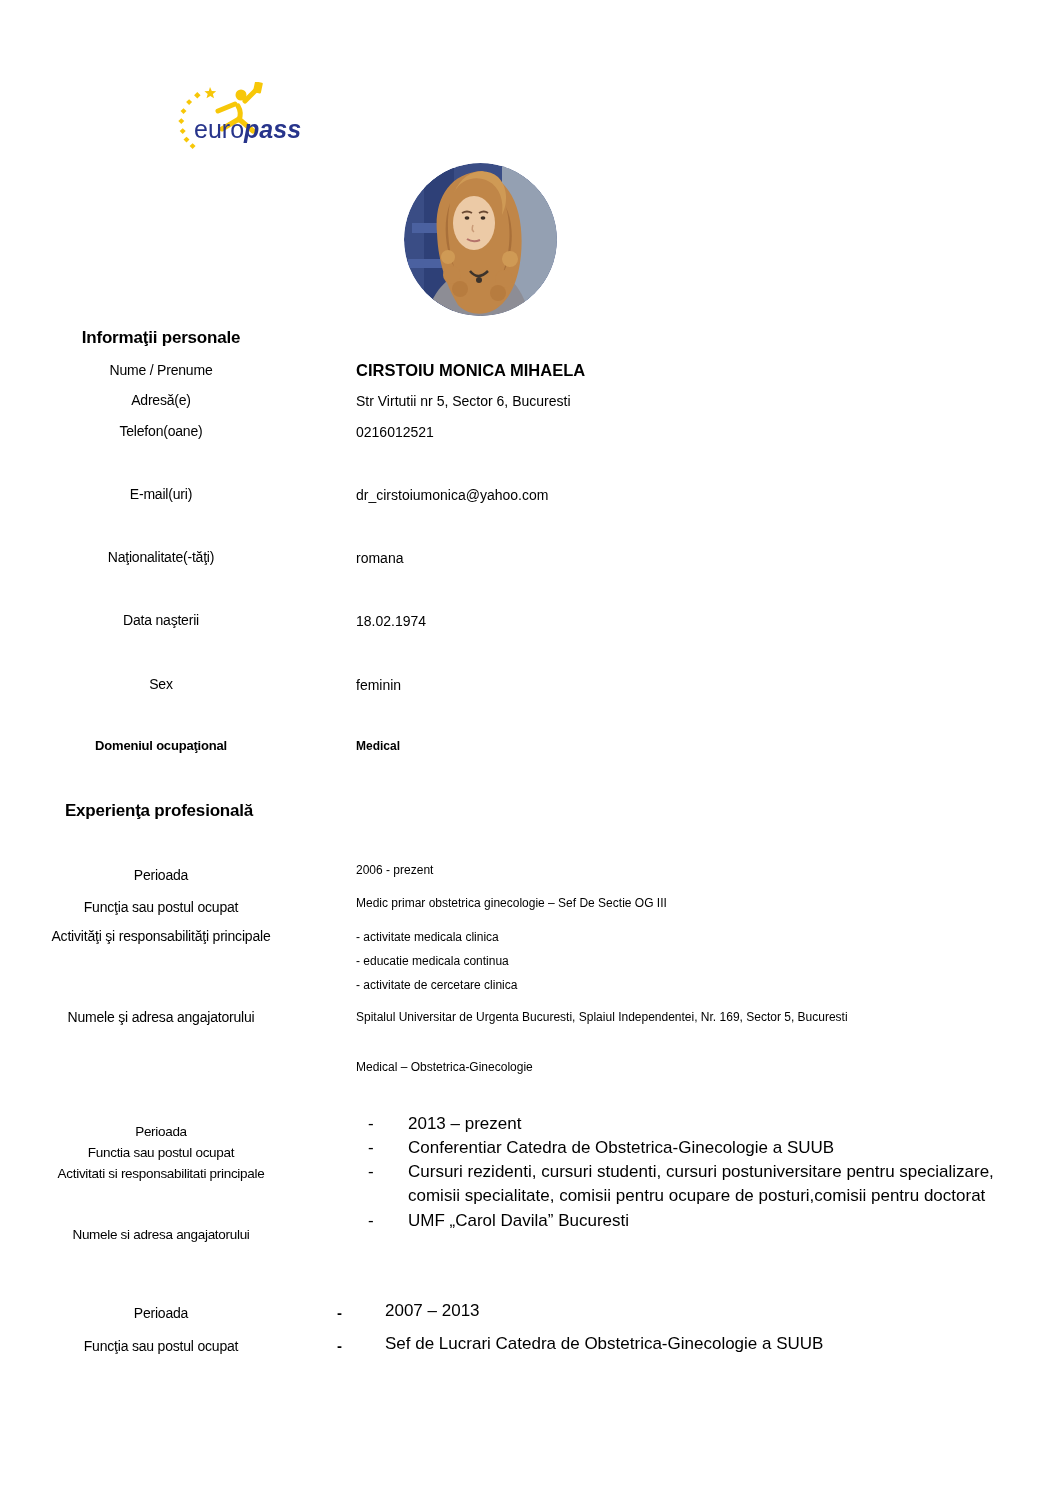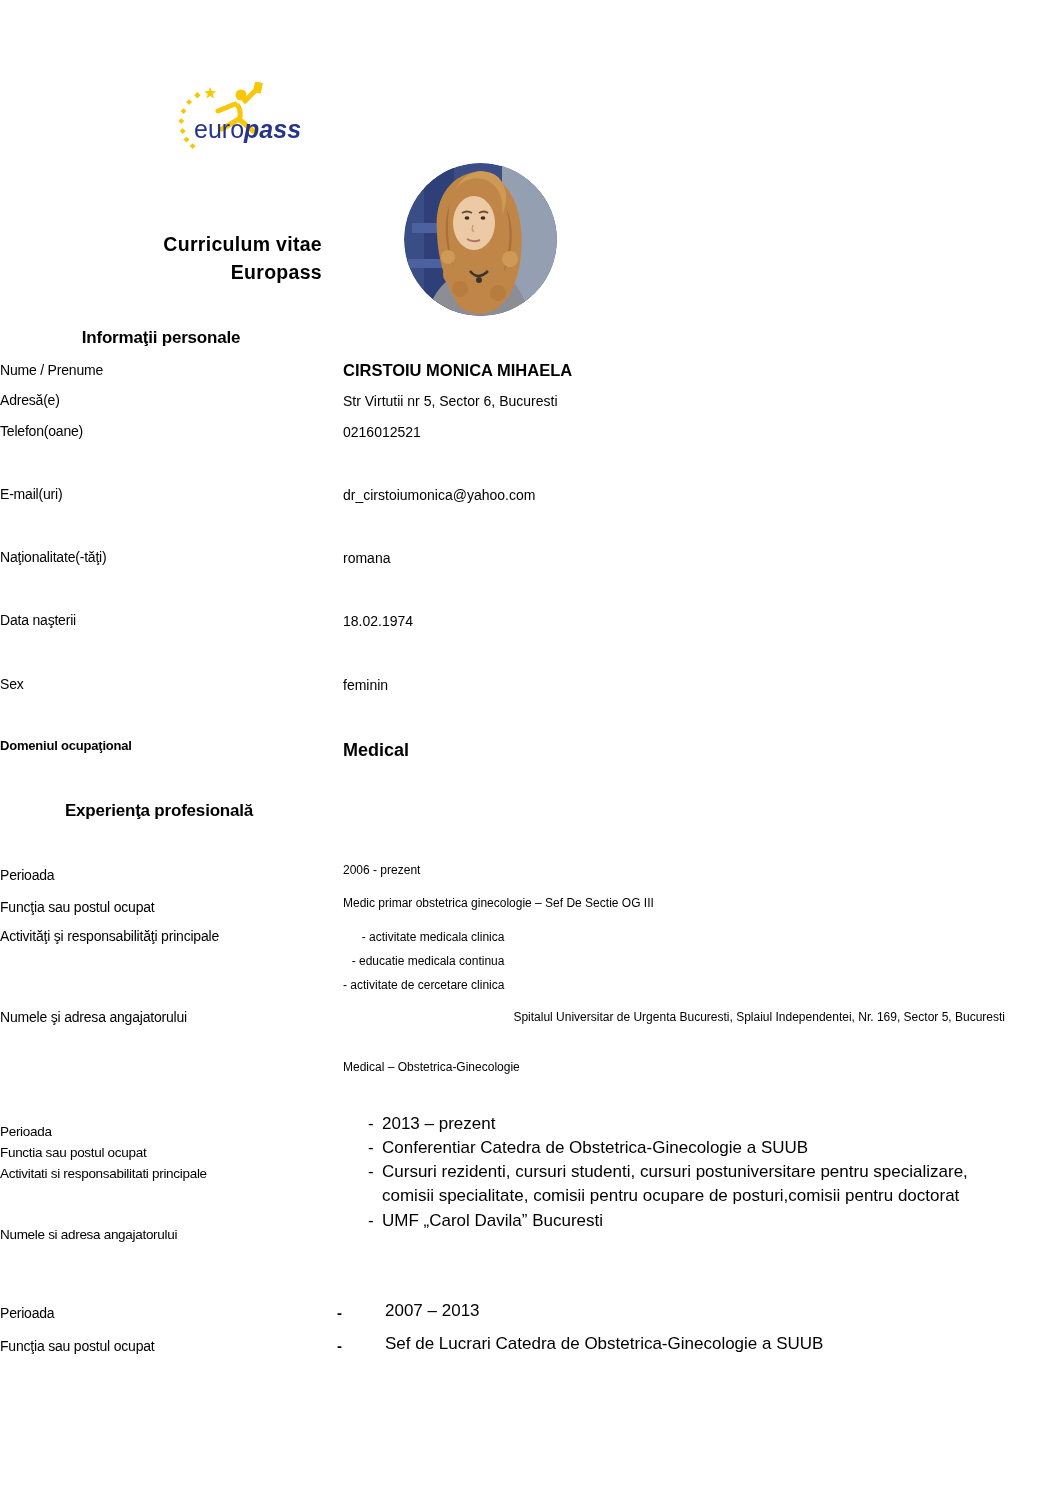--- a/index.html
+++ b/index.html
@@ -11,35 +11,34 @@
     background: #ffffff;
     font-family: "Liberation Sans", sans-serif;
     color: #000000;
     overflow: hidden;
   }
   .abs { position: absolute; }
   .label-col {
     position: absolute;
     left: 0;
     width: 322px;
-    text-align: left;
+    text-align: center;
     font-size: 14px;
     letter-spacing: -0.2px;
     line-height: 1.25;
   }
   .label-sm {
     font-size: 13.5px;
     letter-spacing: -0.3px;
   }
   .value-col {
     position: absolute;
-    left: 343px;
+    left: 356px;
     font-size: 14px;
     line-height: 1.3;
-    text-align: right;
   }
   .v-lg { font-size: 12px; }
   .bold { font-weight: bold; }
   .hdr {
     position: absolute;
     left: 0;
     width: 322px;
     text-align: center;
     font-weight: bold;
     font-size: 17px;
@@ -71,21 +70,21 @@
     font-size: 17px;
     line-height: 24px;
   }
   .bullet .dash {
     position: absolute;
     left: 0;
     top: 0;
   }
   .bullet .btext {
     display: block;
-    margin-left: 14px;
+    margin-left: 40px;
     width: 618px;
   }
   .dash3 {
     position: absolute;
     left: 337px;
     font-size: 15px;
     font-weight: bold;
   }
   .val3 {
     position: absolute;
@@ -168,24 +167,20 @@
         <circle cx="94" cy="130" r="8" fill="#b77c3f"></circle>
         <circle cx="106" cy="96" r="8" fill="#cf9a55"></circle>
         <circle cx="44" cy="94" r="7" fill="#cf9a55"></circle>
 
         <path d="M66,108 Q74,118 84,108" stroke="#3c332b" stroke-width="2.5" fill="none"></path>
         <circle cx="75" cy="117" r="3" fill="#3c332b"></circle>
       </g>
     </svg>
   </div>
 
-  <div class="title-block">
-    <div>Curriculum vitae</div>
-    <div>Europass</div>
-  </div>
 
   <div class="hdr" style="top:328px">Informaţii personale</div>
 
   <div class="abs" style="top:362px; width:100%">
     <div class="label-col">Nume / Prenume</div>
     <div class="value-col bold" style="font-size:16.5px; top:-2px">CIRSTOIU MONICA MIHAELA</div>
   </div>
 
   <div class="abs" style="top:392px; width:100%">
     <div class="label-col">Adresă(e)</div>
@@ -212,21 +207,21 @@
     <div class="value-col">18.02.1974</div>
   </div>
 
   <div class="abs" style="top:676px; width:100%">
     <div class="label-col">Sex</div>
     <div class="value-col">feminin</div>
   </div>
 
   <div class="abs" style="top:738px; width:100%">
     <div class="label-col bold" style="font-size:13px">Domeniul ocupaţional</div>
-    <div class="value-col bold" style="font-size:18px; top:1px">Medical</div>
+    <div class="value-col bold" style="font-size:12px; top:1px">Medical</div>
   </div>
 
   <div class="hdr" style="top:801px; left:-2px">Experienţa profesională</div>
 
   <div class="abs" style="top:863px; width:100%">
     <div class="label-col" style="top:4px">Perioada</div>
     <div class="value-col v-lg">2006 - prezent</div>
   </div>
 
   <div class="abs" style="top:896px; width:100%">

